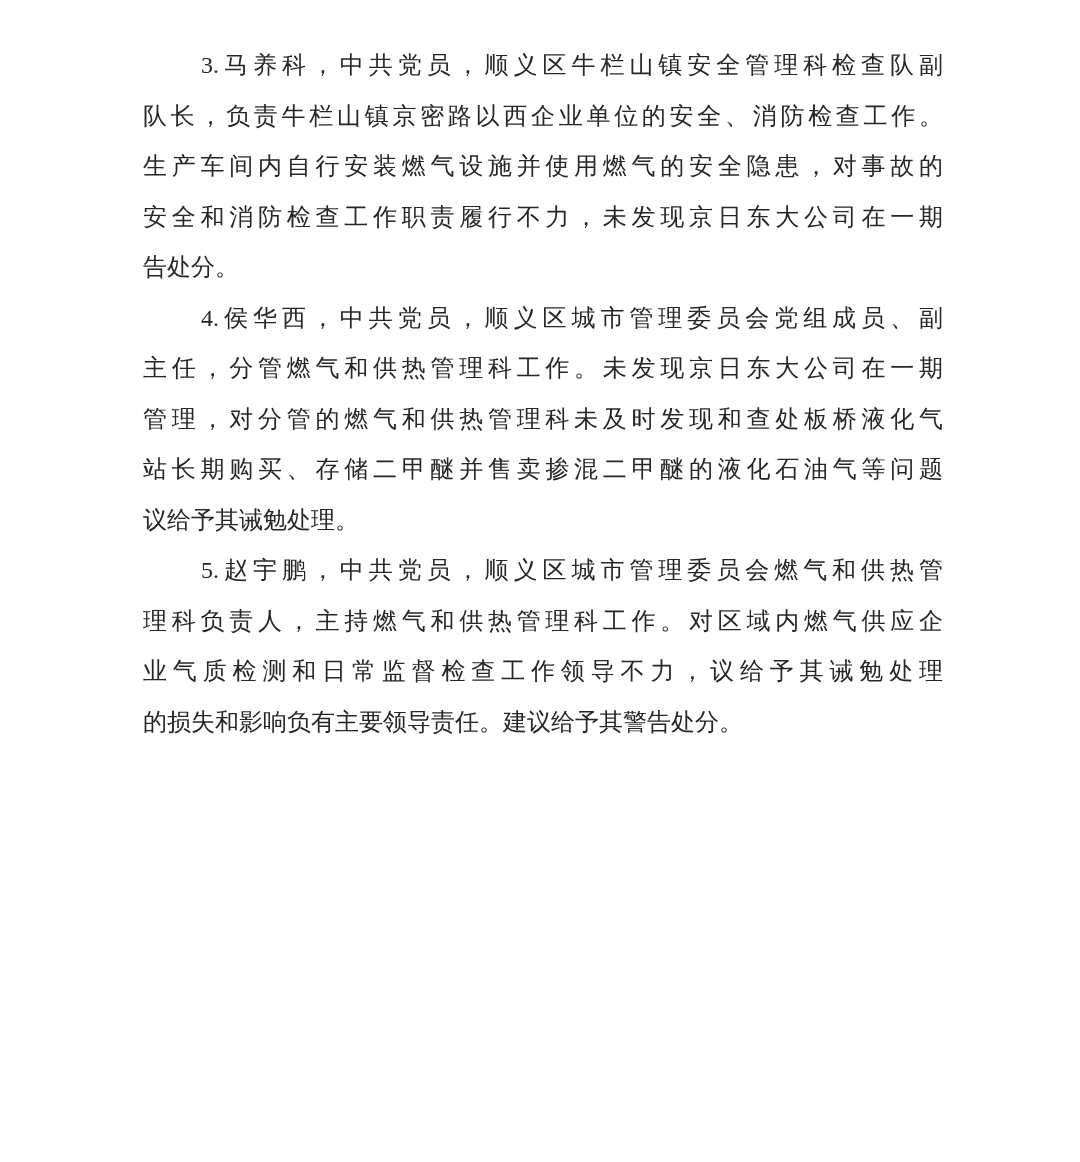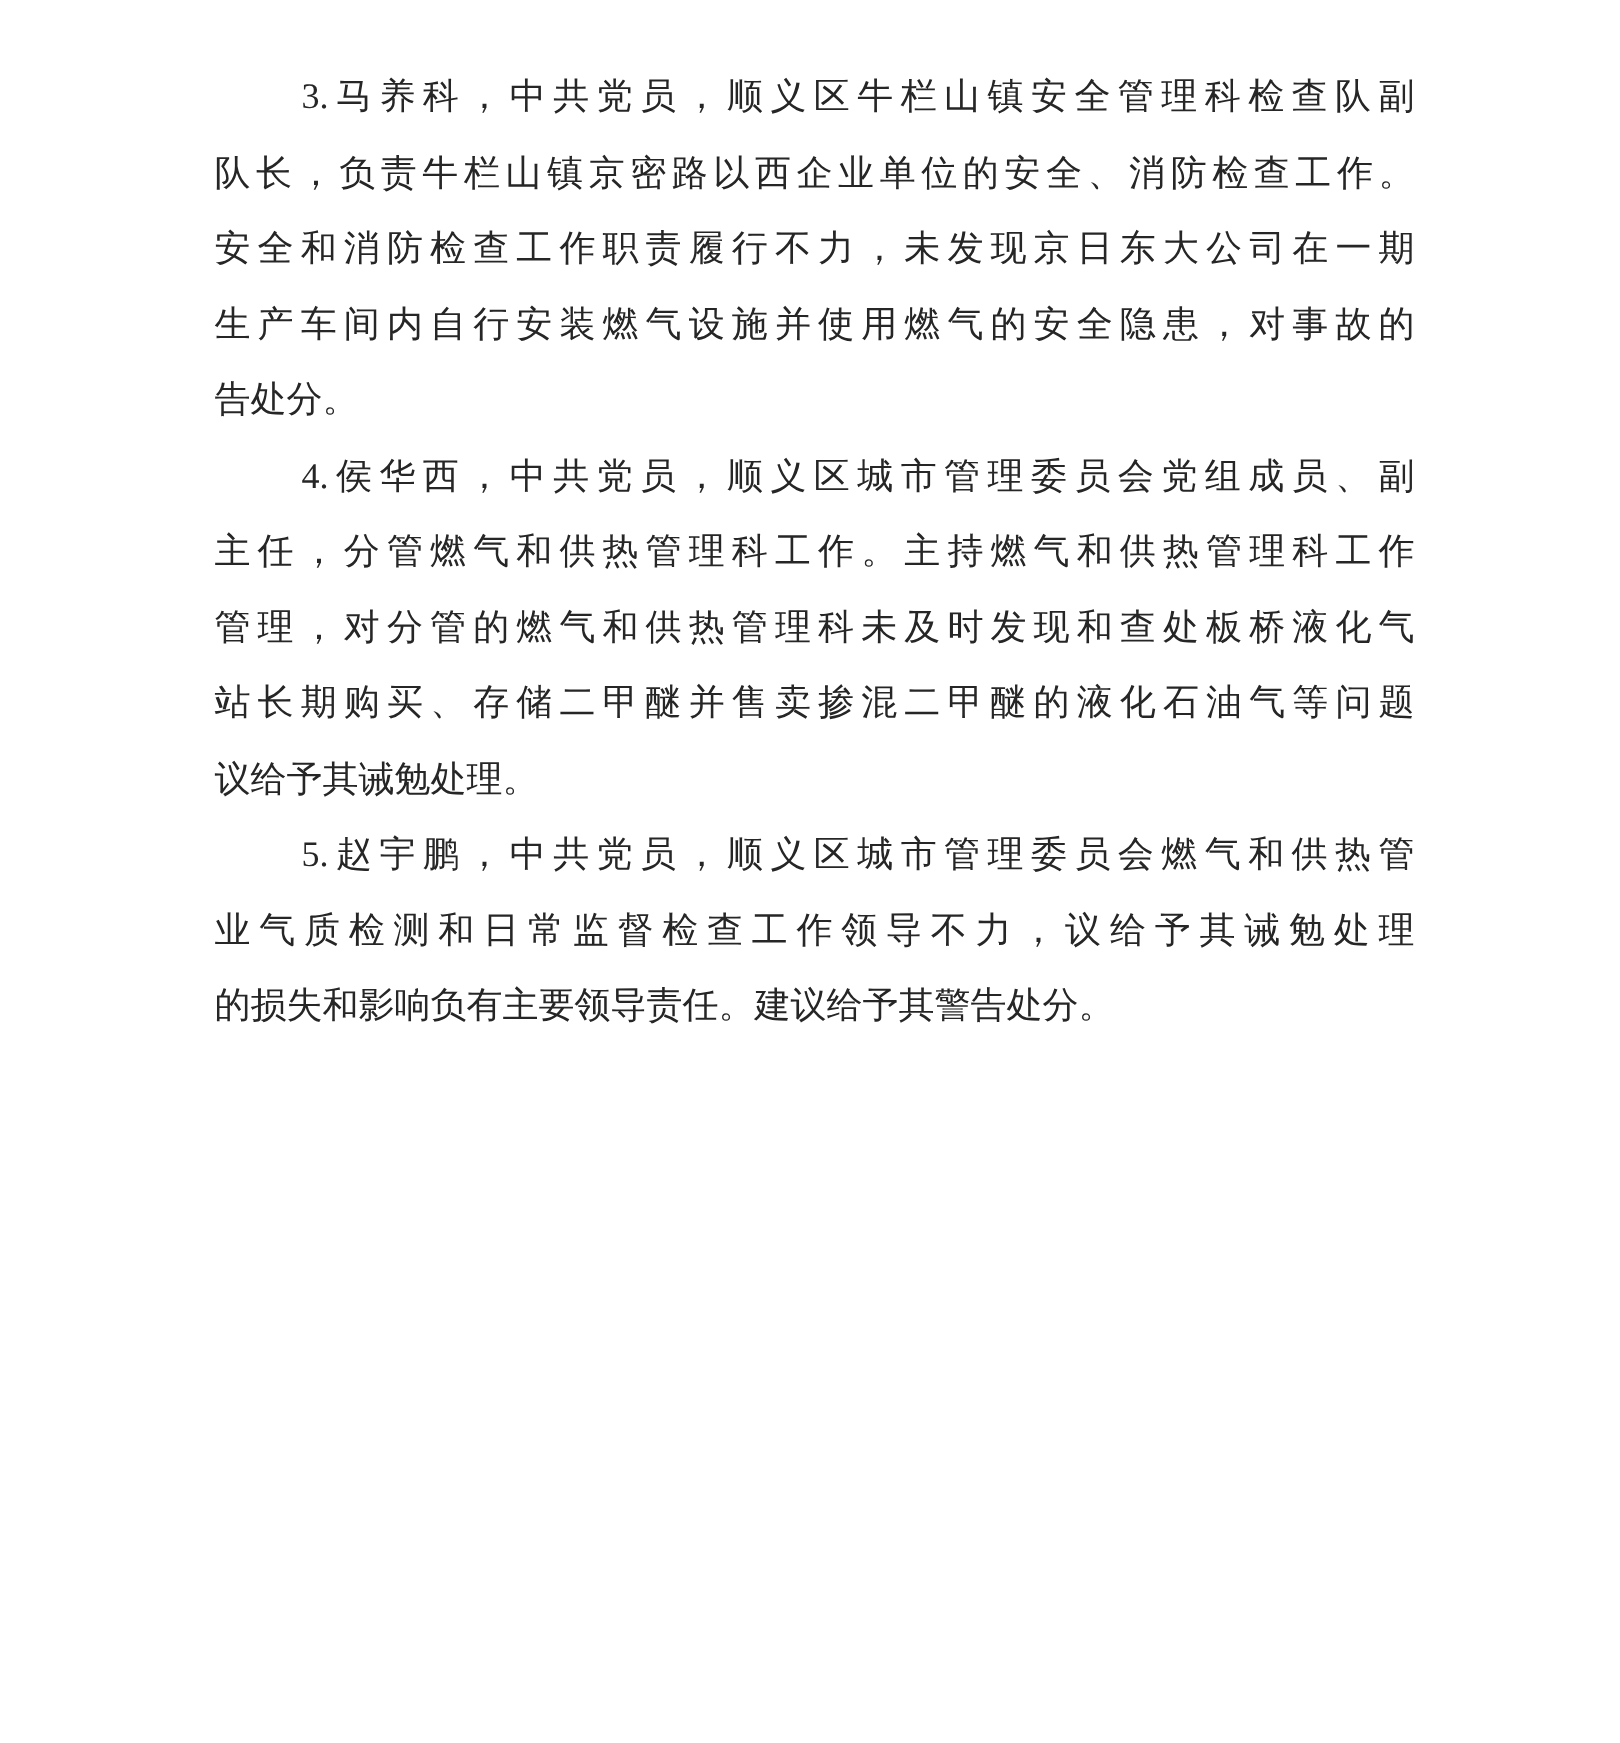--- a/index.html
+++ b/index.html
@@ -42,34 +42,35 @@
 </style>
 </head>
 <body>
 
 <div class="page">
   <div class="text-block">
 
     <div class="paragraph">
       <div class="line first">3.马养科，中共党员，顺义区牛栏山镇安全管理科检查队副</div>
       <div class="line">队长，负责牛栏山镇京密路以西企业单位的安全、消防检查工作。</div>
+      <div class="line">生产车间内自行安装燃气设施并使用燃气的安全隐患，对事故的</div>
       <div class="line">安全和消防检查工作职责履行不力，未发现京日东大公司在一期</div>
-      <div class="line">生产车间内自行安装燃气设施并使用燃气的安全隐患，对事故的</div>
       <div class="line last">告处分。</div>
     </div>
 
     <div class="paragraph">
       <div class="line first">4.侯华西，中共党员，顺义区城市管理委员会党组成员、副</div>
-      <div class="line">主任，分管燃气和供热管理科工作。主持燃气和供热管理科工作</div>
+      <div class="line">主任，分管燃气和供热管理科工作。未发现京日东大公司在一期</div>
       <div class="line">管理，对分管的燃气和供热管理科未及时发现和查处板桥液化气</div>
       <div class="line">站长期购买、存储二甲醚并售卖掺混二甲醚的液化石油气等问题</div>
       <div class="line last">议给予其诫勉处理。</div>
     </div>
 
     <div class="paragraph">
       <div class="line first">5.赵宇鹏，中共党员，顺义区城市管理委员会燃气和供热管</div>
+      <div class="line">理科负责人，主持燃气和供热管理科工作。对区域内燃气供应企</div>
       <div class="line">业气质检测和日常监督检查工作领导不力，议给予其诫勉处理</div>
       <div class="line last">的损失和影响负有主要领导责任。建议给予其警告处分。</div>
     </div>
 
 
   </div>
 </div>
 
 </body></html>

